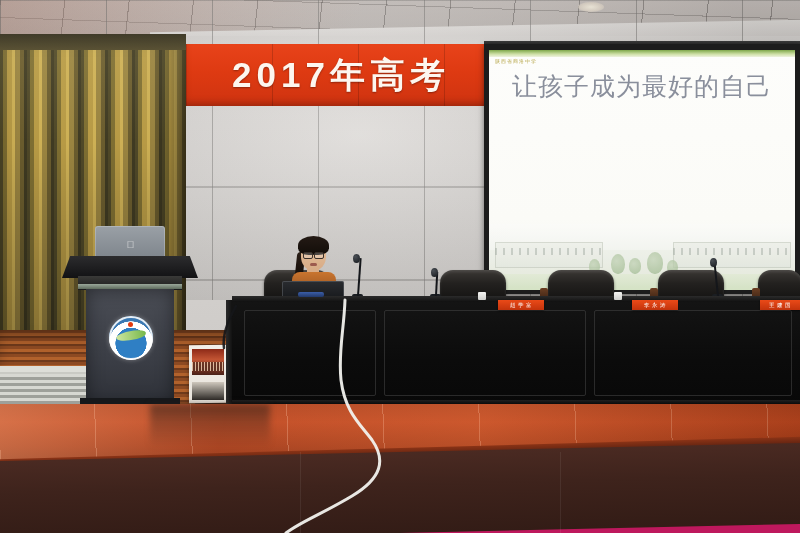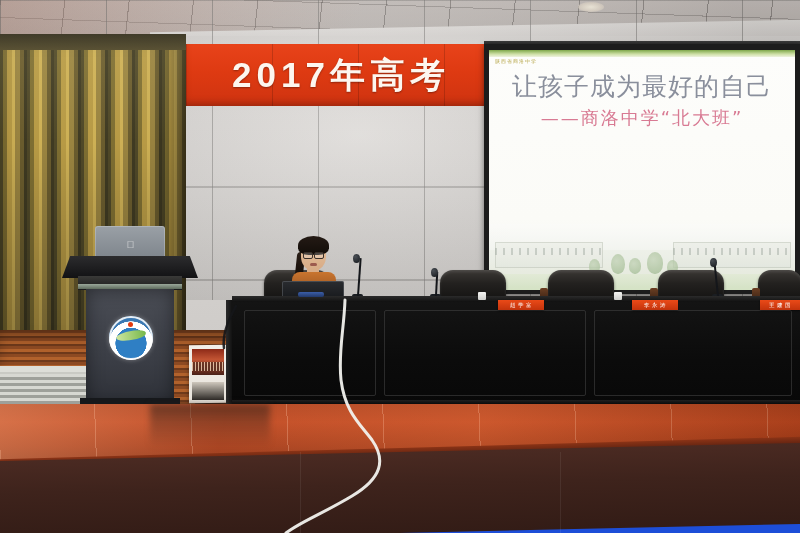--- a/index.html
+++ b/index.html
@@ -1,18 +1,18 @@
 <!DOCTYPE html>
 <html><head>
 <meta charset="utf-8">
 <style>
   html,body{margin:0;padding:0;background:#000;}
   body{font-family:"Liberation Sans","DejaVu Sans",sans-serif;}
 
-  #scene{position:relative;width:800px;height:533px;overflow:hidden;background:#1d4ed8;}
+  #scene{position:relative;width:800px;height:533px;overflow:hidden;background:#be185d;}
 
   
   .ceiling{position:absolute;left:0;top:0;width:800px;height:44px;
     background:linear-gradient(180deg,#cdc6c2 0%,#c3bdb9 55%,#b9b3ae 100%);}
   .ceil-grid{position:absolute;left:0;top:0;width:800px;height:44px;
     background-image:
       repeating-linear-gradient(96deg,rgba(80,75,72,.45) 0 1px,rgba(0,0,0,0) 1px 64px),
       repeating-linear-gradient(2deg,rgba(80,75,72,.30) 0 1px,rgba(0,0,0,0) 1px 26px);}
   .ceil-shade{position:absolute;left:0;top:0;width:800px;height:44px;
     background:linear-gradient(110deg,rgba(210,150,130,.35),rgba(255,255,255,0) 45%);}
@@ -250,21 +250,20 @@
   <div class="banner-seams"></div>
   <div class="banner-text">2017年高考</div>
   <div class="banner-text-right">经验</div>
 
   <div class="screen-top"></div>
   <div class="screen-frame"></div>
   <div class="screen">
     <div class="screen-greenbar"></div>
     <div class="screen-microtext">陕西省商洛中学</div>
     <div class="slide-title">让孩子成为最好的自己</div>
-    <div class="slide-sub">——商洛中学“北大班”</div>
     <div class="slide-photo">
       <div class="sp-sky"></div>
       <div class="sp-bldgL">
           <div class="sp-win"></div>
         </div>
       <div class="sp-bldgR">
           <div class="sp-win"></div>
         </div>
       <div class="sp-tree" style="left:122px;width:14px;height:20px;"></div>
       <div class="sp-tree" style="left:140px;width:12px;height:16px;"></div>

